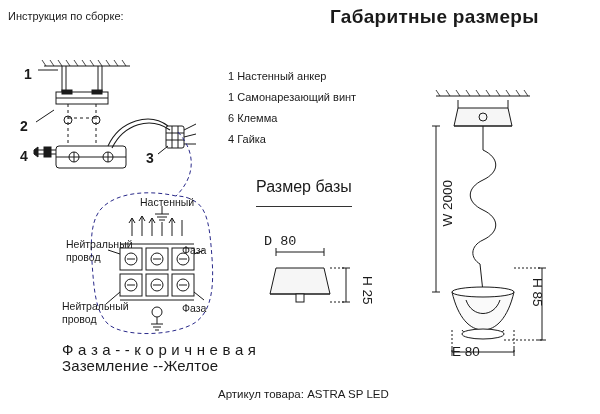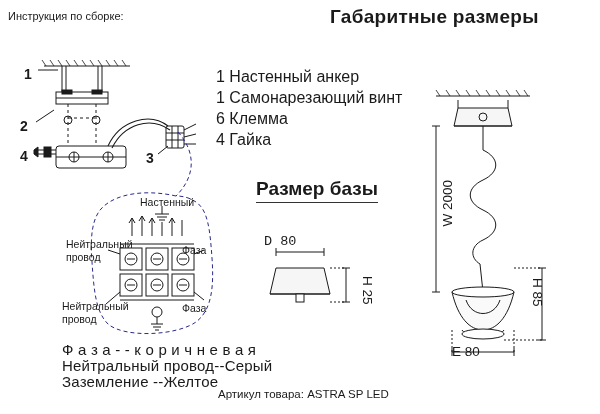--- a/index.html
+++ b/index.html
@@ -10,25 +10,25 @@
     color:#1a1a1a;
     position:relative;
     overflow:hidden;
   }
   .abs{position:absolute;}
   #instr-title{left:8px;top:10px;font-size:11px;}
   #main-title{
     left:330px;top:6px;width:262px;text-align:left;
     font-size:19px;font-weight:bold;letter-spacing:.3px;
   }
-  .legend{left:216px;top:66px;font-size:16px;line-height:21px;}
+  .legend{left:228px;top:66px;font-size:11px;line-height:21px;}
   .legend div{white-space:nowrap;}
   #base-title{
-    left:256px;top:178px;font-size:19px;font-weight:bold;
-    border-bottom:1px solid #333;padding-bottom:2px;
+    left:256px;top:178px;font-size:16px;font-weight:normal;
+    border-bottom:1px solid #333;padding-bottom:10px;
   }
   #d80{left:264px;top:234px;font-size:13.5px;font-family:Liberation Mono, monospace;}
   #e80{left:452px;top:344px;font-size:13.5px;}
   #h25{left:360px;top:276px;font-size:13.5px;writing-mode:vertical-rl;}
   #h85{left:530px;top:278px;font-size:13.5px;writing-mode:vertical-rl;}
   #w2000{left:440px;top:180px;font-size:13.5px;writing-mode:vertical-rl;transform:rotate(180deg);}
   .num{font-size:14px;font-weight:bold;}
   #n1{left:24px;top:66px;}
   #n2{left:20px;top:118px;}
   #n3{left:146px;top:150px;}
@@ -270,21 +270,20 @@
 <div class="abs wirelab" id="earth-lab">Настенный</div>
 <div class="abs wirelab" id="neut1" style="white-space:pre">Нейтральный
 провод</div>
 <div class="abs wirelab" id="neut2" style="white-space:pre">Нейтральный
 провод</div>
 <div class="abs wirelab" id="faza1">Фаза</div>
 <div class="abs wirelab" id="faza2">Фаза</div>
 
 <div class="abs legend-bottom">
   <div>Ф а з а - - к о р и ч н е в а я</div>
-  <div>Нейтральный провод--Серый</div>
   <div>Заземление --Желтое</div>
 </div>
 
 <div class="abs" id="base-title">Размер базы</div>
 <div class="abs" id="d80">D 80</div>
 <div class="abs" id="h25">H 25</div>
 
 <div class="abs" id="w2000">W 2000</div>
 <div class="abs" id="h85">H 85</div>
 <div class="abs" id="e80">E 80</div>

